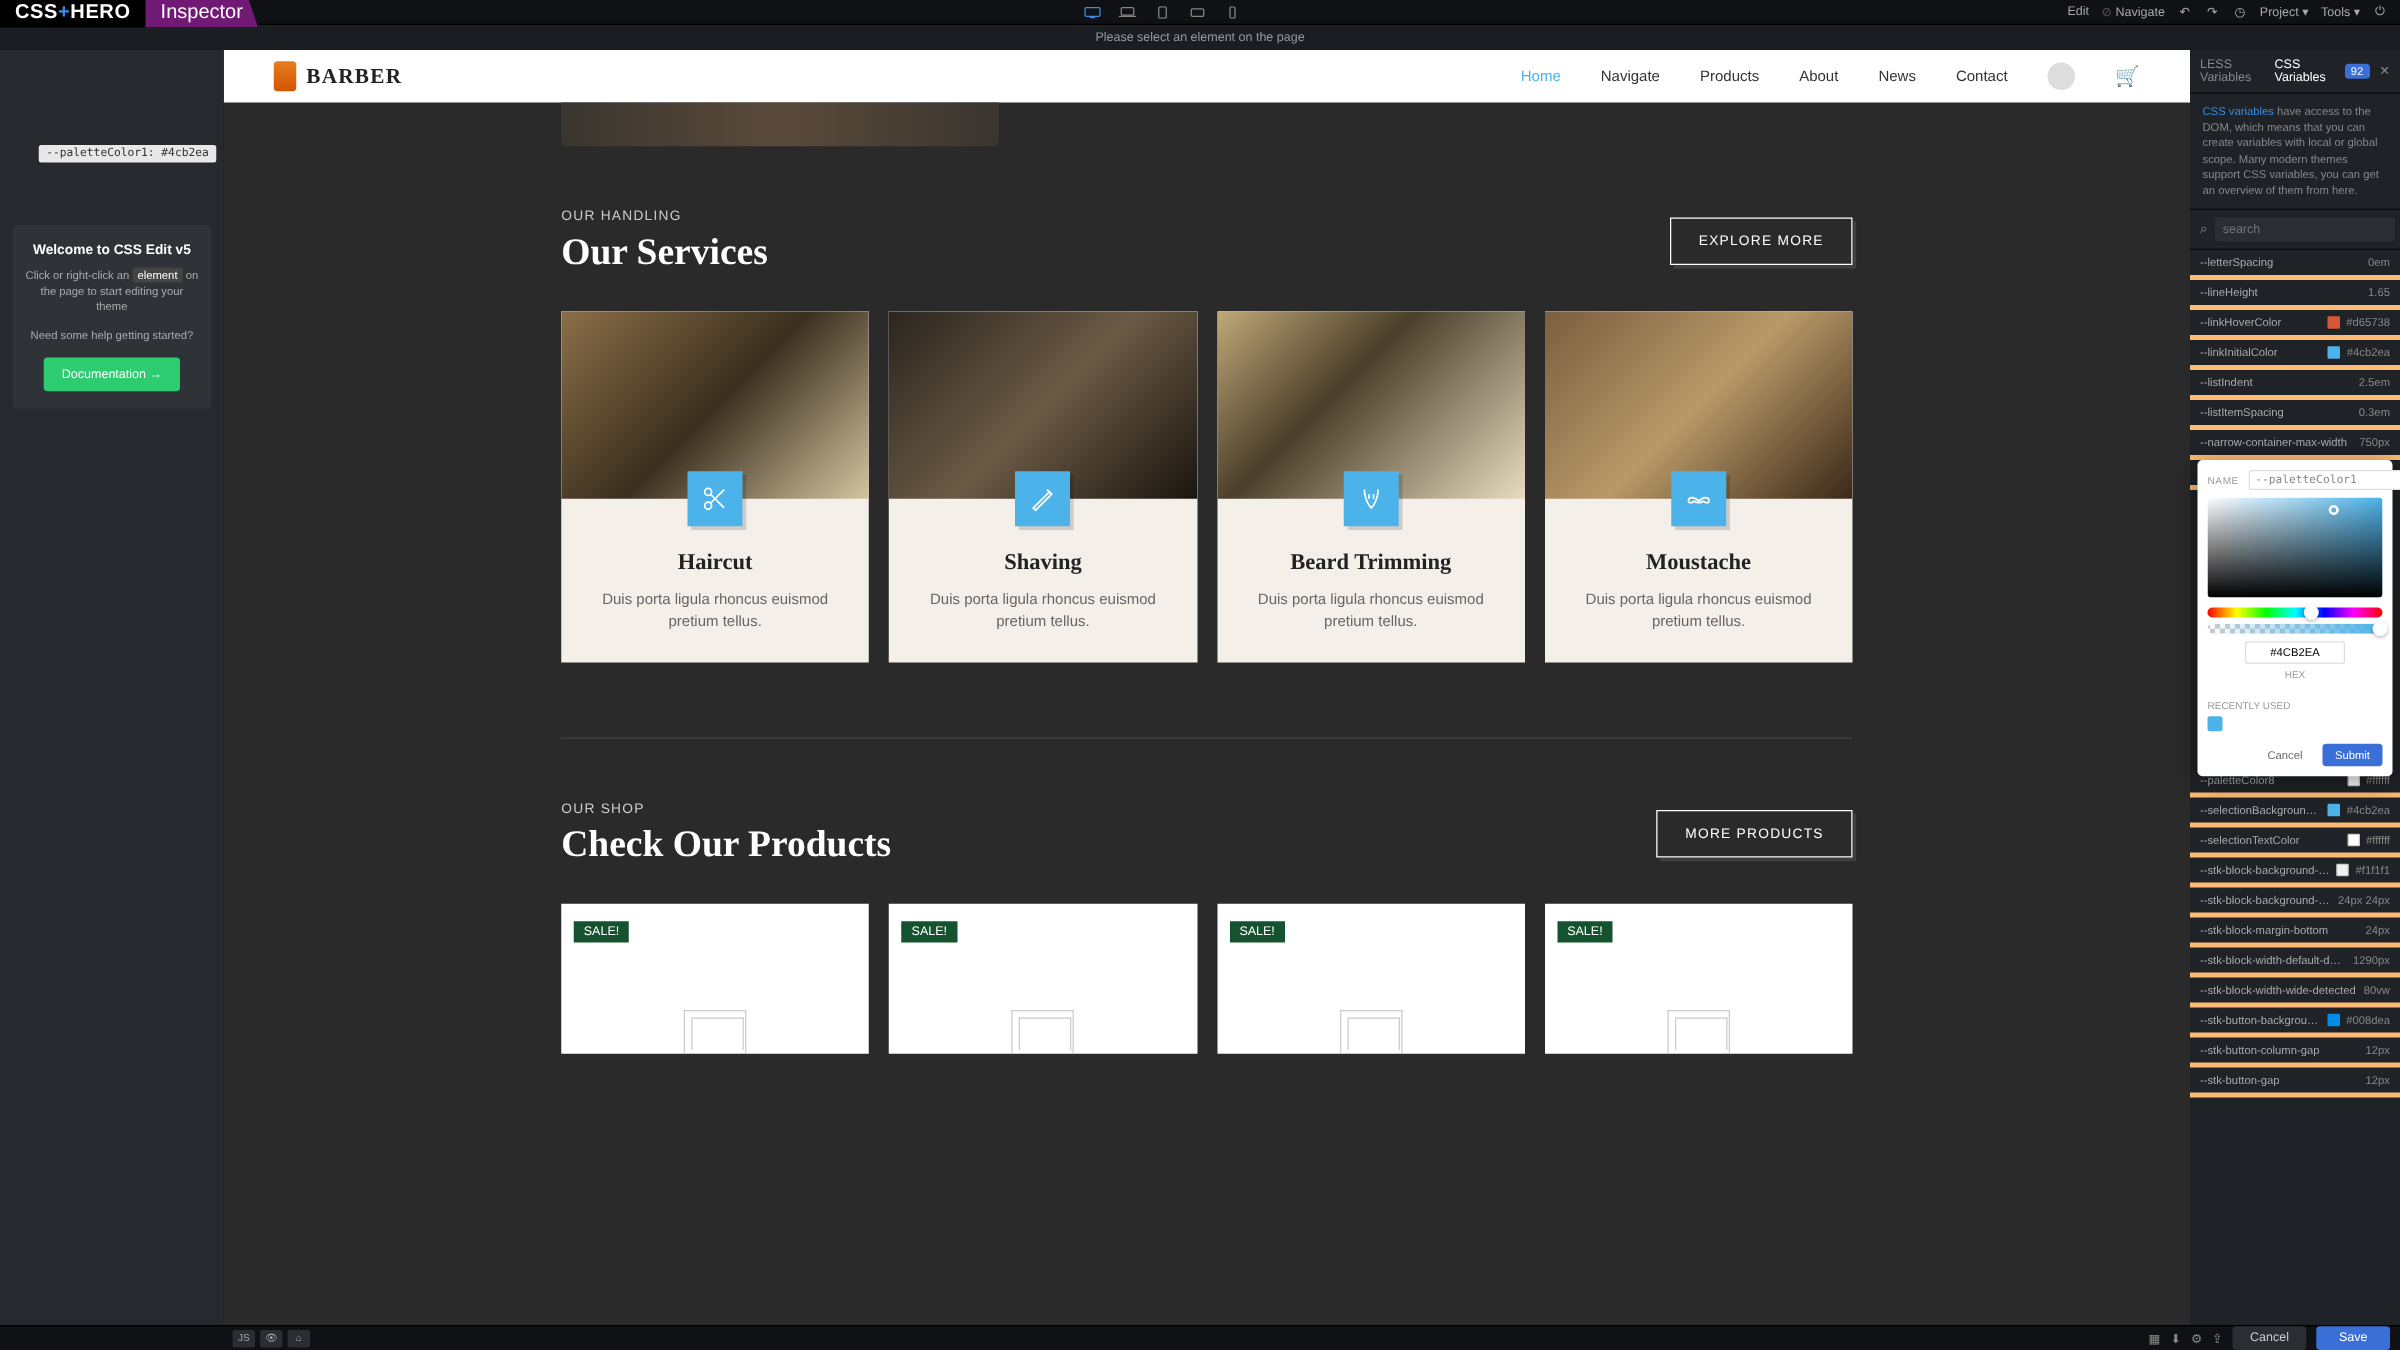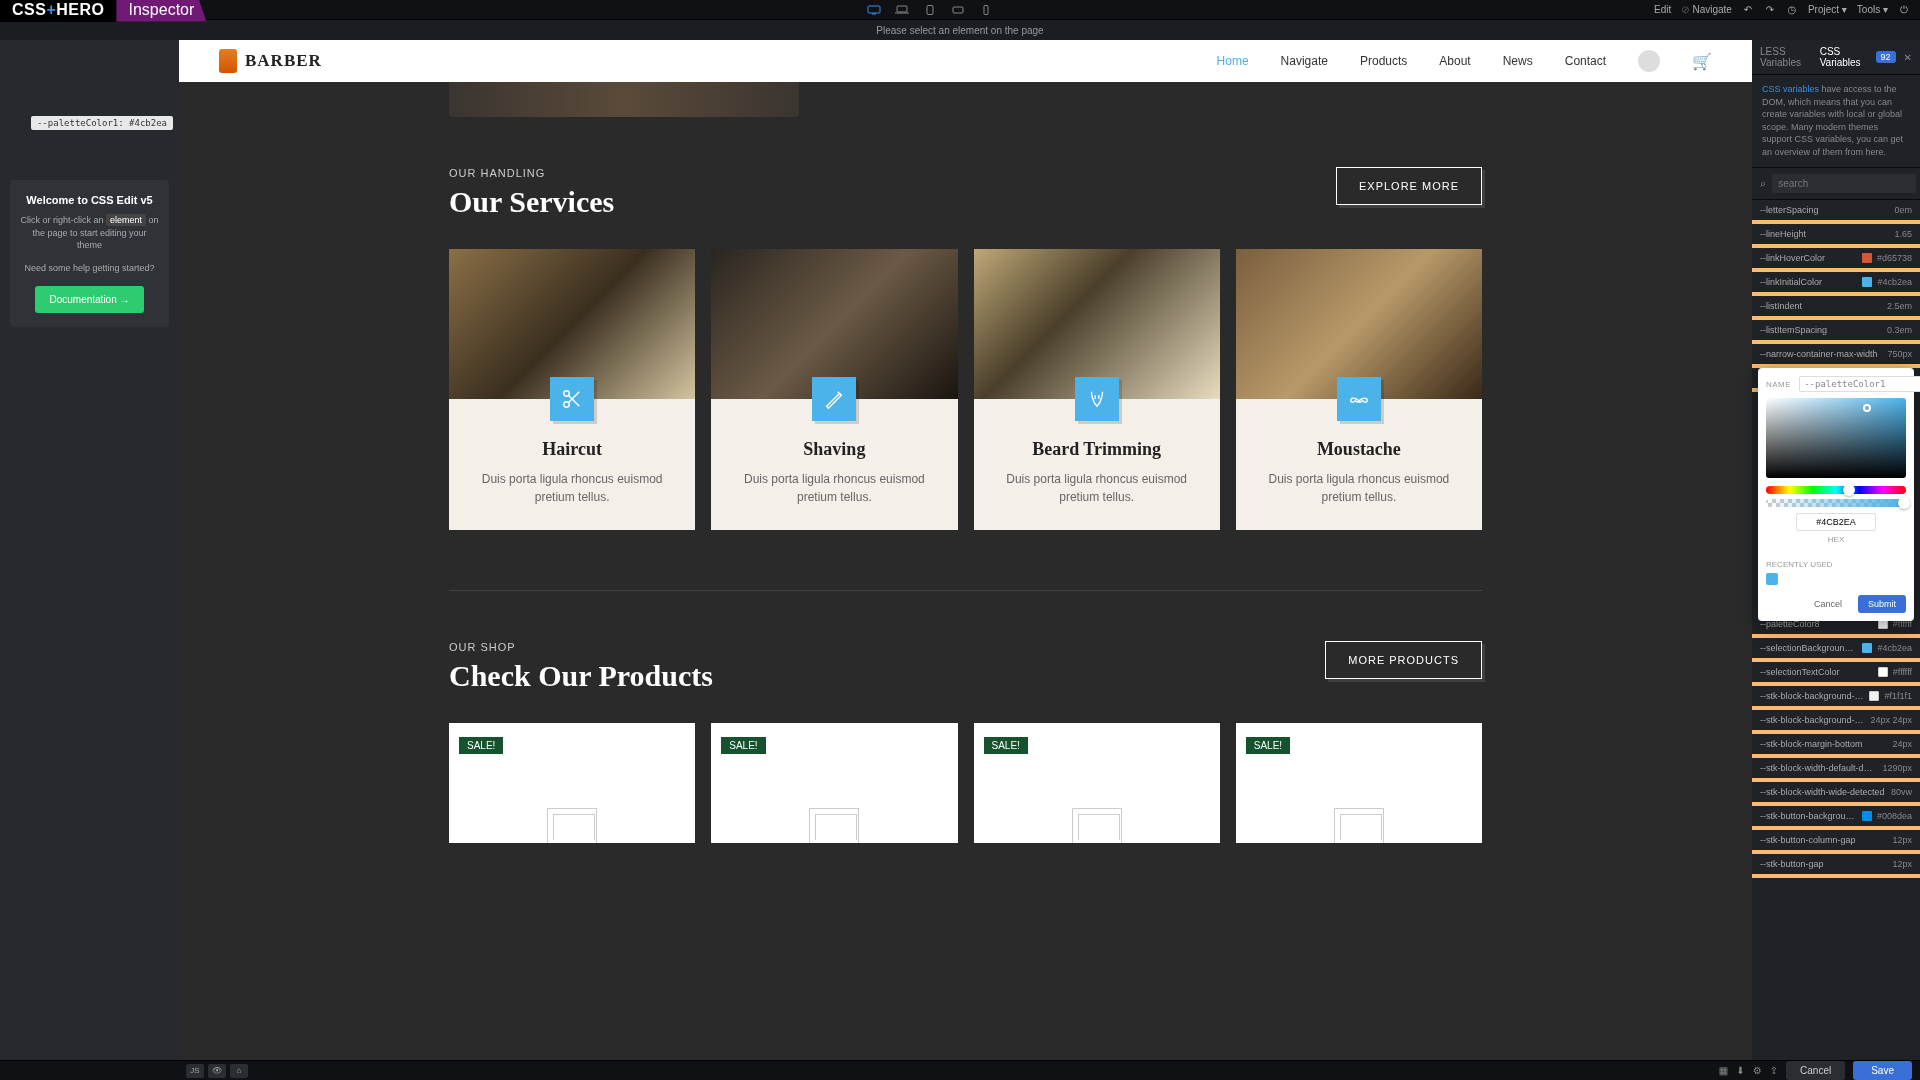--- a/index.html
+++ b/index.html
@@ -47,21 +47,21 @@
 .site-logo-text{font-family:Georgia,serif;font-size:17px;font-weight:600;color:#222;letter-spacing:1px}
 .site-nav{margin-left:auto;display:flex;gap:32px;align-items:center}
 .site-nav a{font-size:12px;color:#333;text-decoration:none}
 .site-nav a.active{color:#4cb2ea}
 .site-nav .avatar{width:22px;height:22px;border-radius:50%;background:#ddd}
 .site-nav .cart{font-size:16px;color:#333}
 
 .hero-img{margin:0 0 0 270px;width:350px;height:35px;background:linear-gradient(90deg,#3a3530,#5a4a3a,#3a3530);border-radius:0 0 4px 4px}
 
 .section{padding:50px 270px 30px}
-.section-head{display:flex;justify-content:space-between;align-items:flex-start;margin-bottom:30px}
+.section-head{display:flex;justify-content:space-between;align-items:center;margin-bottom:30px}
 .section-label{font-size:11px;letter-spacing:1px;color:#ccc;margin-bottom:6px}
 .section-title{font-family:Georgia,serif;font-size:30px;font-weight:700}
 .outline-btn{border:1px solid #fff;background:transparent;color:#fff;padding:12px 22px;font-size:11px;letter-spacing:1px;cursor:pointer;box-shadow:3px 3px 0 rgba(255,255,255,0.1)}
 
 .services-grid{display:grid;grid-template-columns:repeat(4,1fr);gap:16px}
 .service-card{background:#f5efe9;overflow:hidden}
 .service-img{height:150px;background:#444;position:relative;background-size:cover;background-position:center}
 .s1{background:linear-gradient(135deg,#8b6f47 0%,#3a2f1f 50%,#d4c5a0 100%)}
 .s2{background:linear-gradient(135deg,#2a2520 0%,#6b5a45 50%,#1a1510 100%)}
 .s3{background:linear-gradient(135deg,#c0a878 0%,#4a3f2a 40%,#e8dcc0 100%)}

